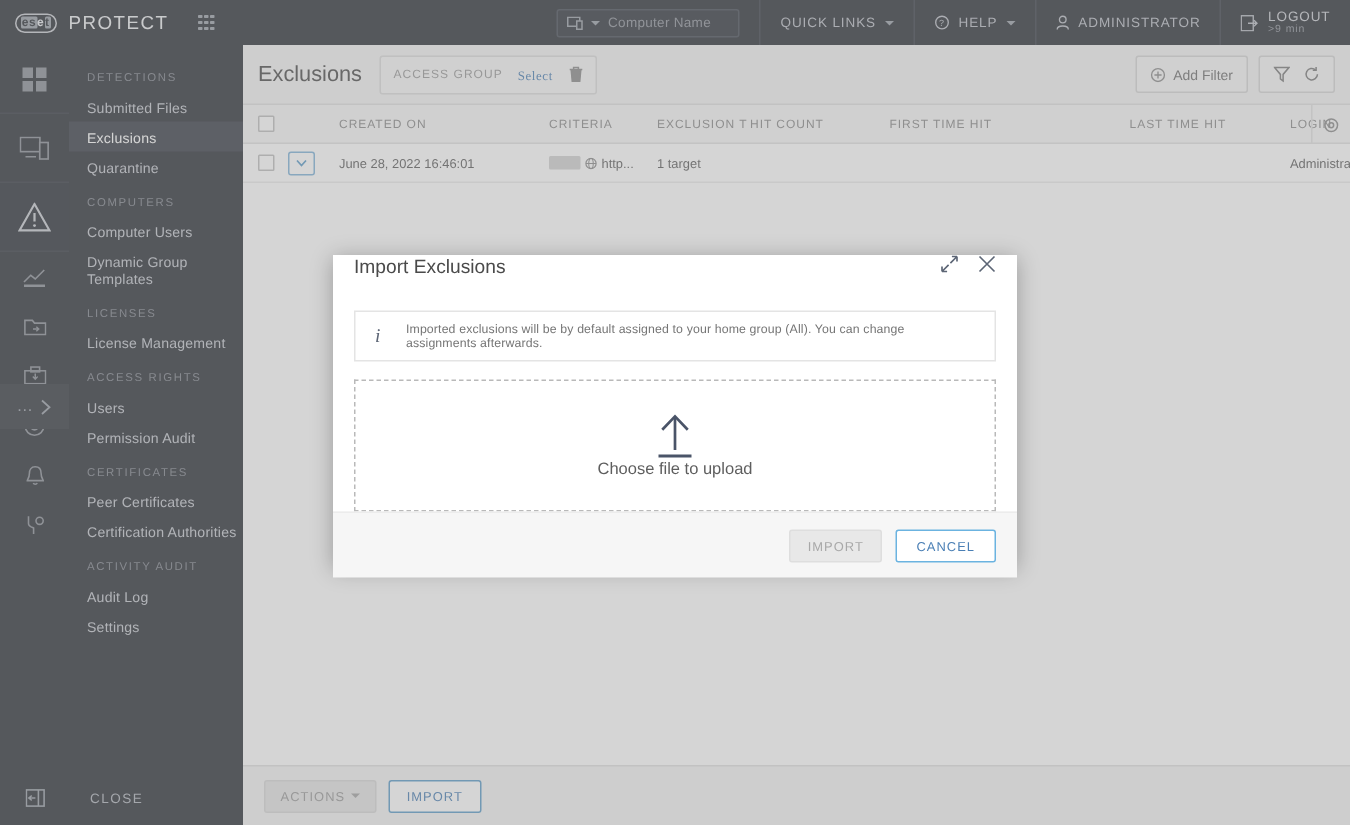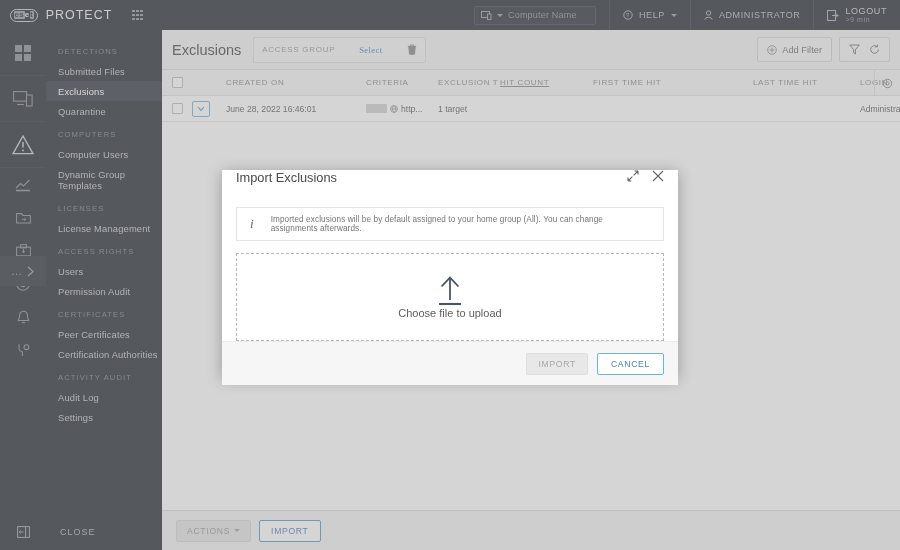--- a/index.html
+++ b/index.html
@@ -84,21 +84,21 @@
   .main {
     position: absolute; top: 30px; left: 162px; width: 738px; height: 520px;
     background: #ffffff;
   }
   .content-head {
     height: 40px; background: #f3f3f3; border-bottom: 1px solid #e0e0e0;
     display: flex; align-items: center; padding: 0 10px; gap: 12px;
   }
   .page-title { font-size: 14.5px; color: #4a4a4a; font-weight: 400; }
   .ag-chip {
-    display: flex; align-items: center; gap: 24px; height: 26px; padding: 0 8px;
+    display: flex; align-items: center; gap: 10px; height: 26px; padding: 0 8px;
     border: 1px solid #dcdcdc; background: #f7f7f7; border-radius: 2px;
   }
   .ag-label { font-size: 8px; letter-spacing: .7px; color: #9a9a9a; }
   .ag-select { font-size: 8.6px; color: #4a7fb5; letter-spacing: .4px; font-family: Liberation Serif, serif; }
   .head-right { margin-left: auto; display: flex; align-items: center; gap: 7px; }
   .btn-outline {
     height: 25px; display: flex; align-items: center; gap: 5px; padding: 0 9px;
     border: 1px solid #d5d5d5; background: #f7f7f7; border-radius: 2px;
     font-size: 9.3px; color: #6e6e6e;
   }
@@ -123,21 +123,21 @@
   }
   .cellchk { width: 30px; display: flex; justify-content: center; flex: none; }
   .exp-btn {
     width: 18px; height: 16px; border: 1px solid #7fb3d9; border-radius: 2px; background: #fff;
     display: flex; align-items: center; justify-content: center; flex: none;
   }
   .cellexp { width: 34px; display: flex; justify-content: flex-start; flex: none; }
   .c-created { width: 140px; flex: none; }
   .c-criteria { width: 72px; flex: none; display: flex; align-items: center; gap: 3px; }
   .c-exclt { width: 62px; flex: none; }
-  .c-hit { width: 93px; flex: none; text-decoration: underline; }
+  .c-hit { width: 93px; flex: none; }
   .c-first { width: 160px; flex: none; }
   .c-last { width: 107px; flex: none; }
   .c-login { width: 62px; flex: none; }
   .c-excld { flex: 1 1 auto; }
   .gear-cell {
     position: absolute; right: 0; top: 0; width: 26px; height: 26px;
     border-left: 1px solid #e2e2e2; display: flex; align-items: center; justify-content: center;
     color: #8a8a8a;
   }
   .redact { width: 21px; height: 9px; background: #d2d2d2; border-radius: 1px; display:inline-block; }
@@ -231,20 +231,24 @@
     <div class="top-right">
       <div class="tsec nb">
         <div class="search-box">
           <svg width="11" height="9" viewBox="0 0 11 9">
             <rect x="0.5" y="0.5" width="8" height="6" fill="none" stroke="#9aa0a9"></rect>
             <rect x="6.5" y="3" width="3.5" height="5.5" fill="#30343c" stroke="#9aa0a9"></rect>
           </svg>
           <span class="caret"></span>
           <span class="ph">Computer Name</span>
         </div>
+      </div>
+      <div class="tsec">
+        <span>QUICK LINKS</span>
+        <span class="caret"></span>
       </div>
       <div class="tsec">
         <svg width="10" height="10" viewBox="0 0 10 10">
           <circle cx="5" cy="5" r="4.2" fill="none" stroke="#b9bdc5" stroke-width="0.9"></circle>
           <text x="5" y="7.4" font-size="6" fill="#b9bdc5" text-anchor="middle" font-family="Liberation Sans">?</text>
         </svg>
         <span>HELP</span>
         <span class="caret"></span>
       </div>
       <div class="tsec">

